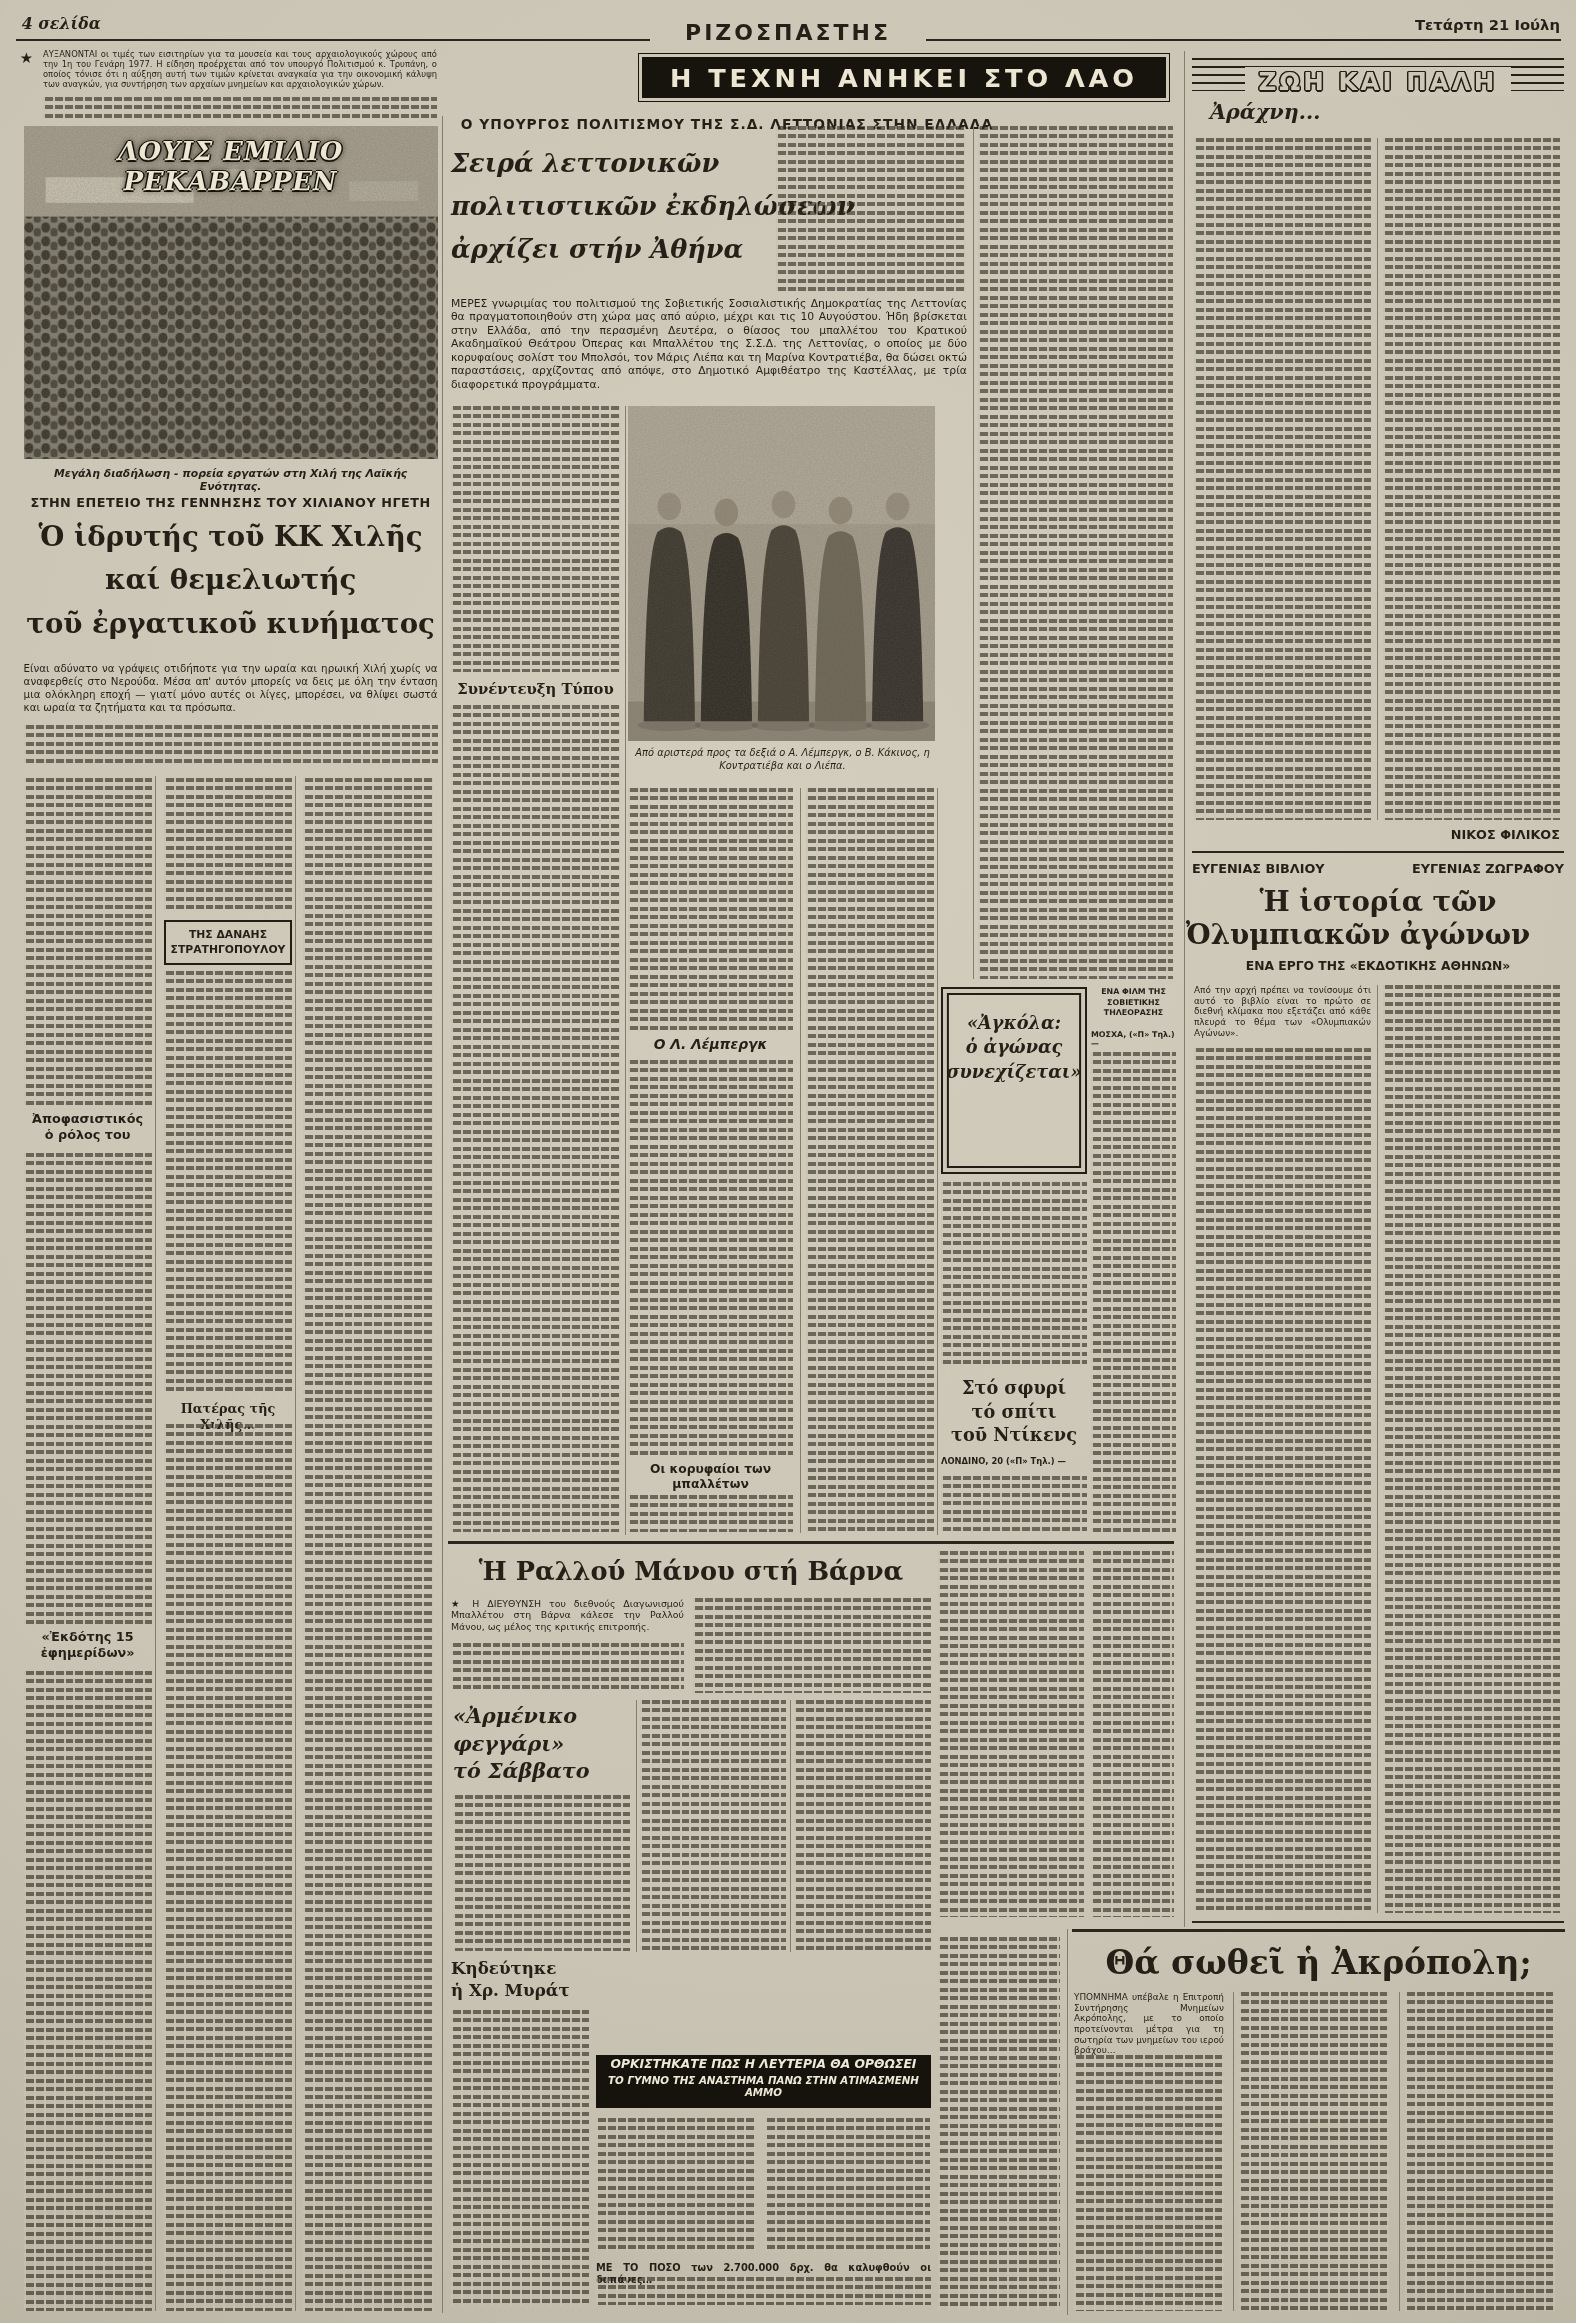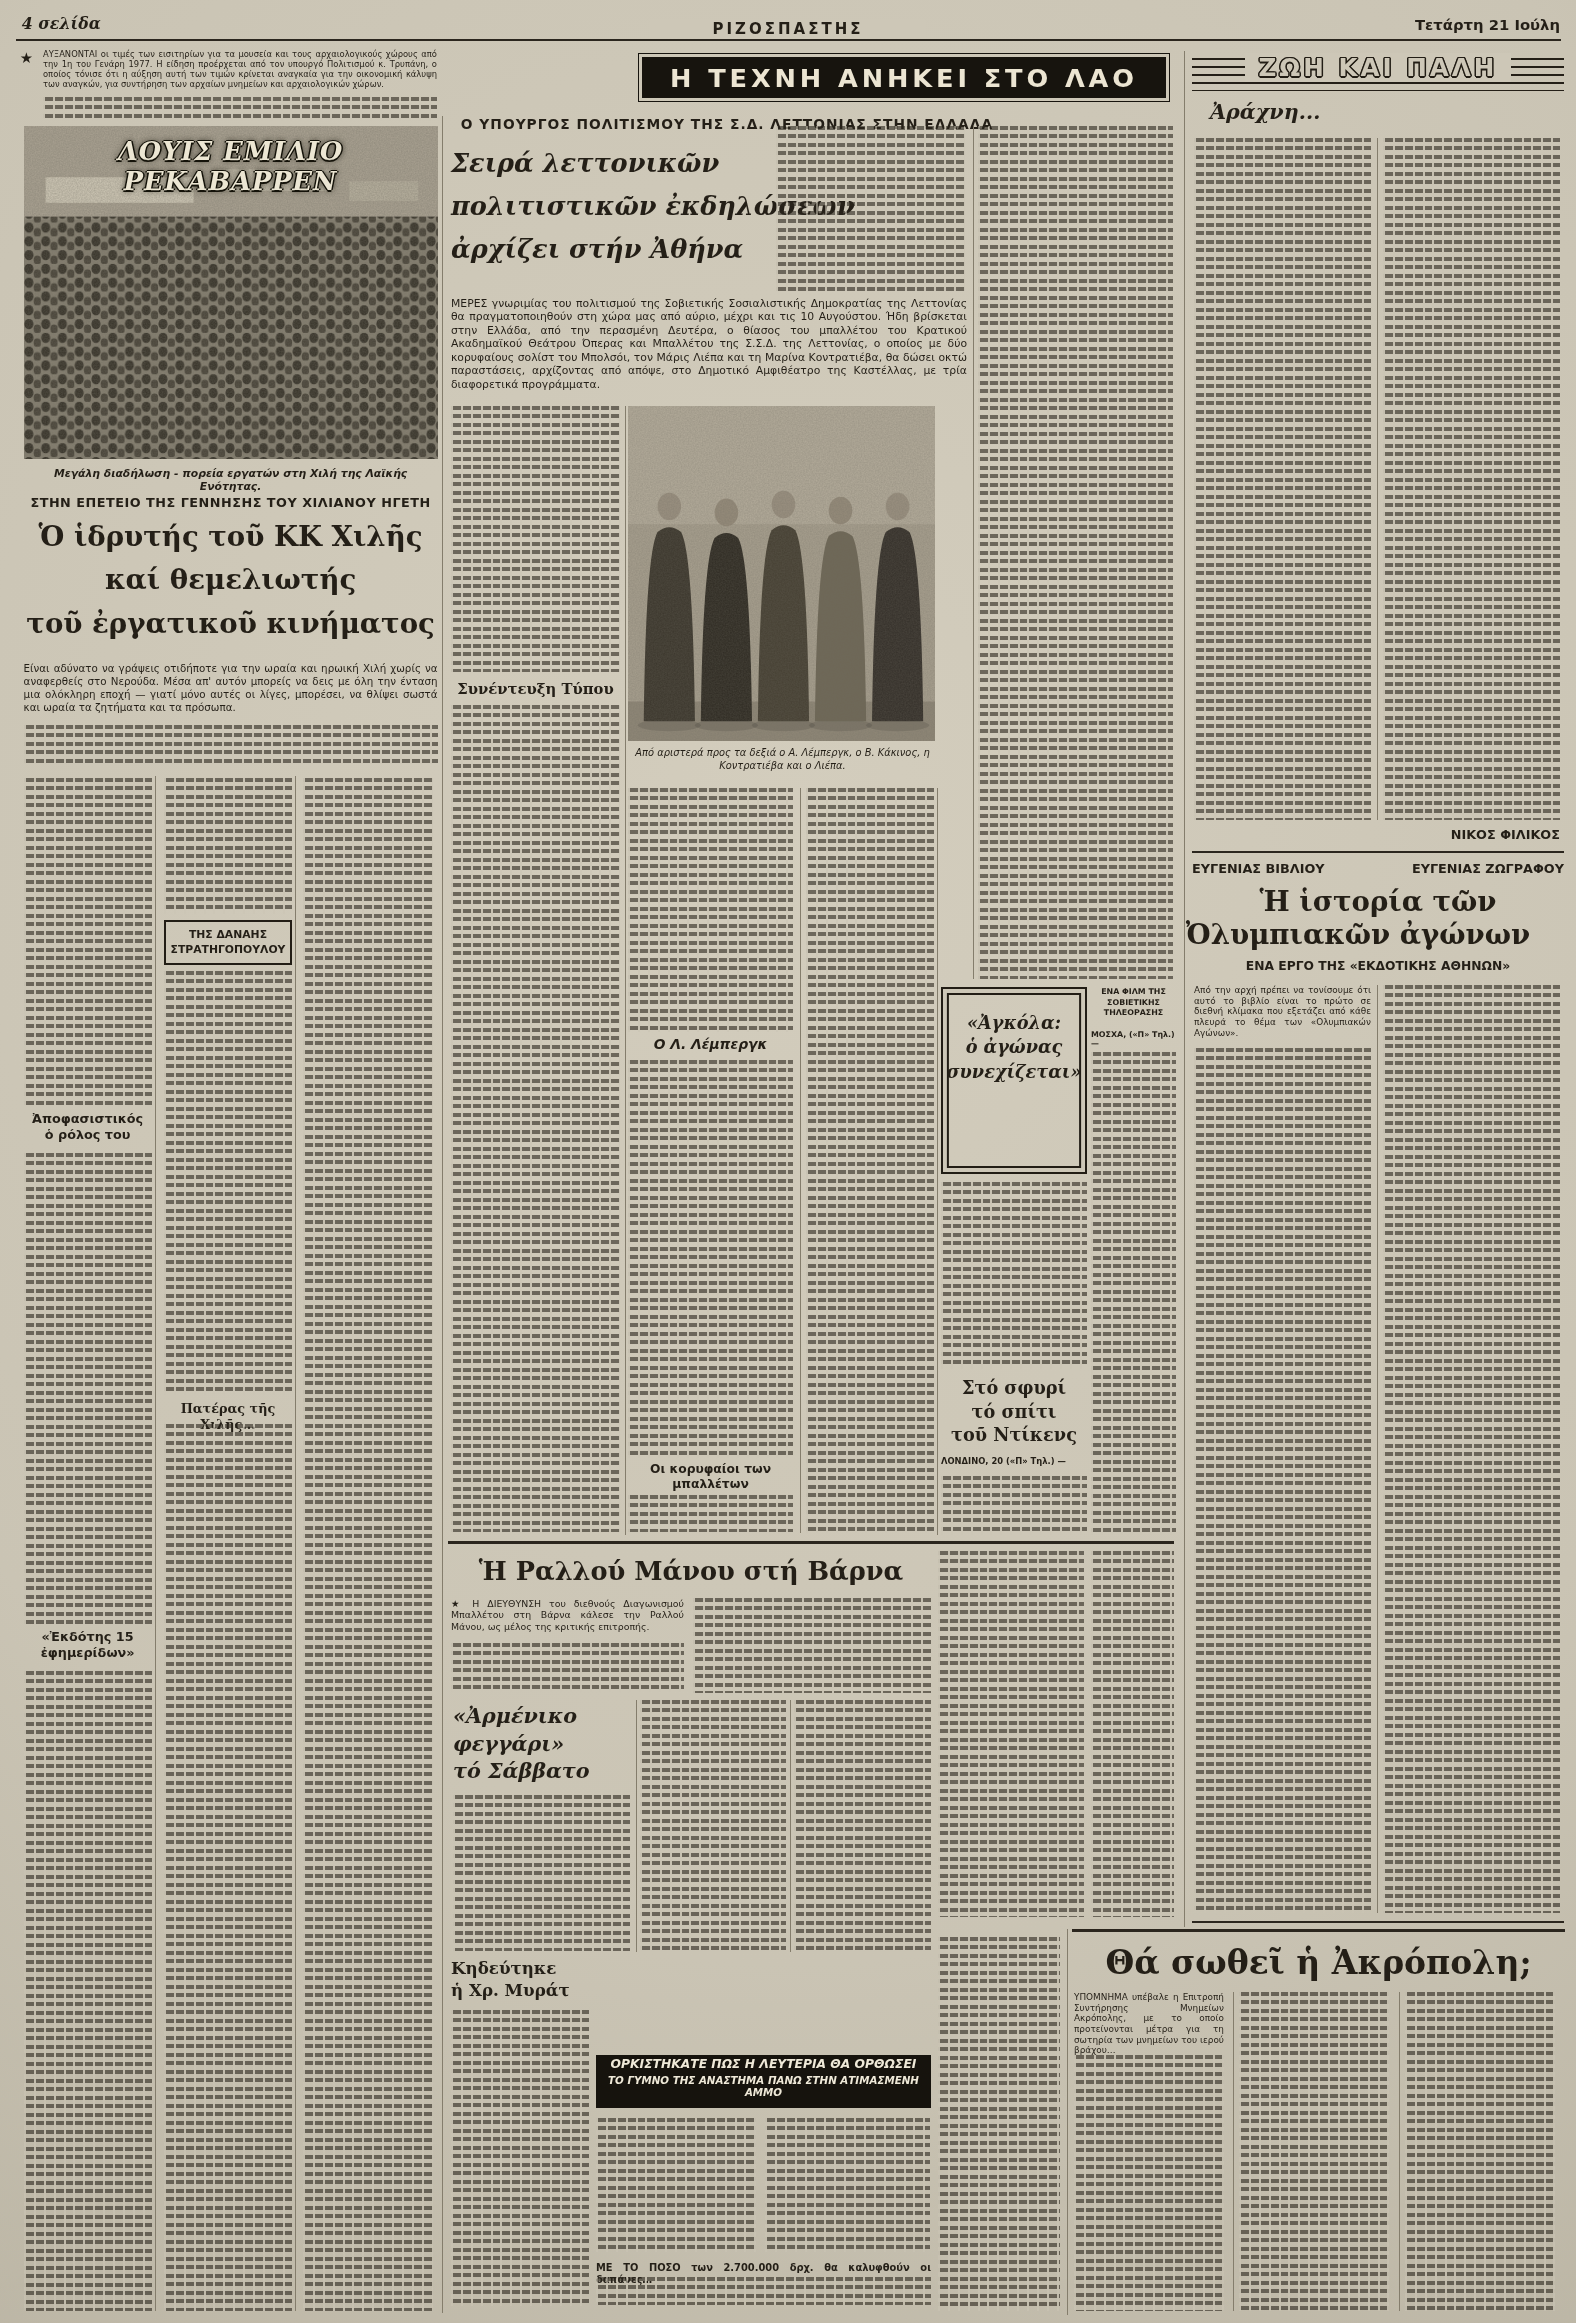--- a/index.html
+++ b/index.html
@@ -20,39 +20,39 @@
   .just{text-align:justify}
   .nowrap{white-space:nowrap}
   .outline-text{color:#cdc7b7;text-shadow:-1.5px 0 #221d15,1.5px 0 #221d15,0 -1.5px #221d15,0 1.5px #221d15,-1px -1px #221d15,1px 1px #221d15,-1px 1px #221d15,1px -1px #221d15}
   .photo-title{position:absolute;left:0;right:0;top:9.9px;text-align:center;
     font-family:"DejaVu Serif",serif;font-style:italic;font-weight:bold;font-size:25.6px;letter-spacing:1px;
     color:#ece6d3;text-shadow:-1.5px 0 #141209,1.5px 0 #141209,0 -1.5px #141209,0 1.5px #141209,0 0 6.9px #141209}
   .banner-outer{border:1px solid #17140e;padding:3px;background:transparent}
   .banner-inner{position:absolute;inset:3px;background:#17140e;color:#ece5d2;
     display:flex;align-items:center;justify-content:center;
     font-weight:bold;font-size:25.6px;letter-spacing:3.9px}
-  .zp-head{display:flex;align-items:flex-start;justify-content:center}
+  .zp-head{display:flex;align-items:flex-end;justify-content:center}
   .zp-lines{position:absolute;left:0;right:0;top:4.9px;bottom:4.9px;
     background:repeating-linear-gradient(to bottom,#241f17 0 2px,rgba(0,0,0,0) 2px 7.9px)}
   .zp-text{position:relative;background:#cdc7b7;padding:0 13.8px;font-weight:bold;font-size:24.6px;letter-spacing:3px}
   .byline-box{border:2px solid #221d15;display:flex;flex-direction:column;align-items:center;justify-content:center;
     font-weight:bold;font-size:10.8px;line-height:1.35;text-align:center}
   .angola-box{border:2px solid #221d15;box-shadow:inset 0 0 0 3.9px #cdc7b7,inset 0 0 0 5.9px #221d15;
     padding-top:21.7px;text-align:center}
   .band{background:#16130d;color:#efe9d8;text-align:center;font-style:italic;font-weight:bold}
   .subhead{font-weight:bold;text-align:center;line-height:1.25}
 </style>
 </head>
 <body>
 
 <div class="page">
 
   <div class="abs serif b i" style="left:21.7px;top:13.8px;font-size:15.8px">4 σελίδα</div>
   <div class="hr" style="left:15.8px;top:39px;width:1545px;height:2px"></div>
-  <div class="abs b ctr" style="left:650px;top:19.7px;width:276px;font-size:15px;letter-spacing:3px;background:#cdc7b7;z-index:2">ΡΙΖΟΣΠΑΣΤΗΣ</div>
+  <div class="abs b ctr" style="left:650px;top:19.7px;width:276px;font-size:22px;letter-spacing:3px;background:#cdc7b7;z-index:2">ΡΙΖΟΣΠΑΣΤΗΣ</div>
   <div class="abs b" style="left:1359px;top:15.8px;width:201px;text-align:right;font-size:14.8px">Τετάρτη 21 Ιούλη</div>
 
   <div class="abs" style="left:19.7px;top:49px;font-size:14.8px">★</div>
   <div class="abs just" style="left:43px;top:49px;width:394px;font-size:8.4px;line-height:1.2">ΑΥΞΑΝΟΝΤΑΙ οι τιμές των εισιτηρίων για τα μουσεία και τους αρχαιολογικούς χώρους από την 1η του Γενάρη 1977. Η είδηση προέρχεται από τον υπουργό Πολιτισμού κ. Τρυπάνη, ο οποίος τόνισε ότι η αύξηση αυτή των τιμών κρίνεται αναγκαία για την οικονομική κάλυψη των αναγκών, για συντήρηση των αρχαίων μνημείων και αρχαιολογικών χώρων.</div>
   <div class="sim" style="left:43px;top:97px;width:394px;height:23.6px"></div>
 
   <div class="abs banner-outer" style="left:638px;top:53px;width:532px;height:49px">
     <div class="banner-inner">Η ΤΕΧΝΗ ΑΝΗΚΕΙ ΣΤΟ ΛΑΟ</div>
   </div>
 

